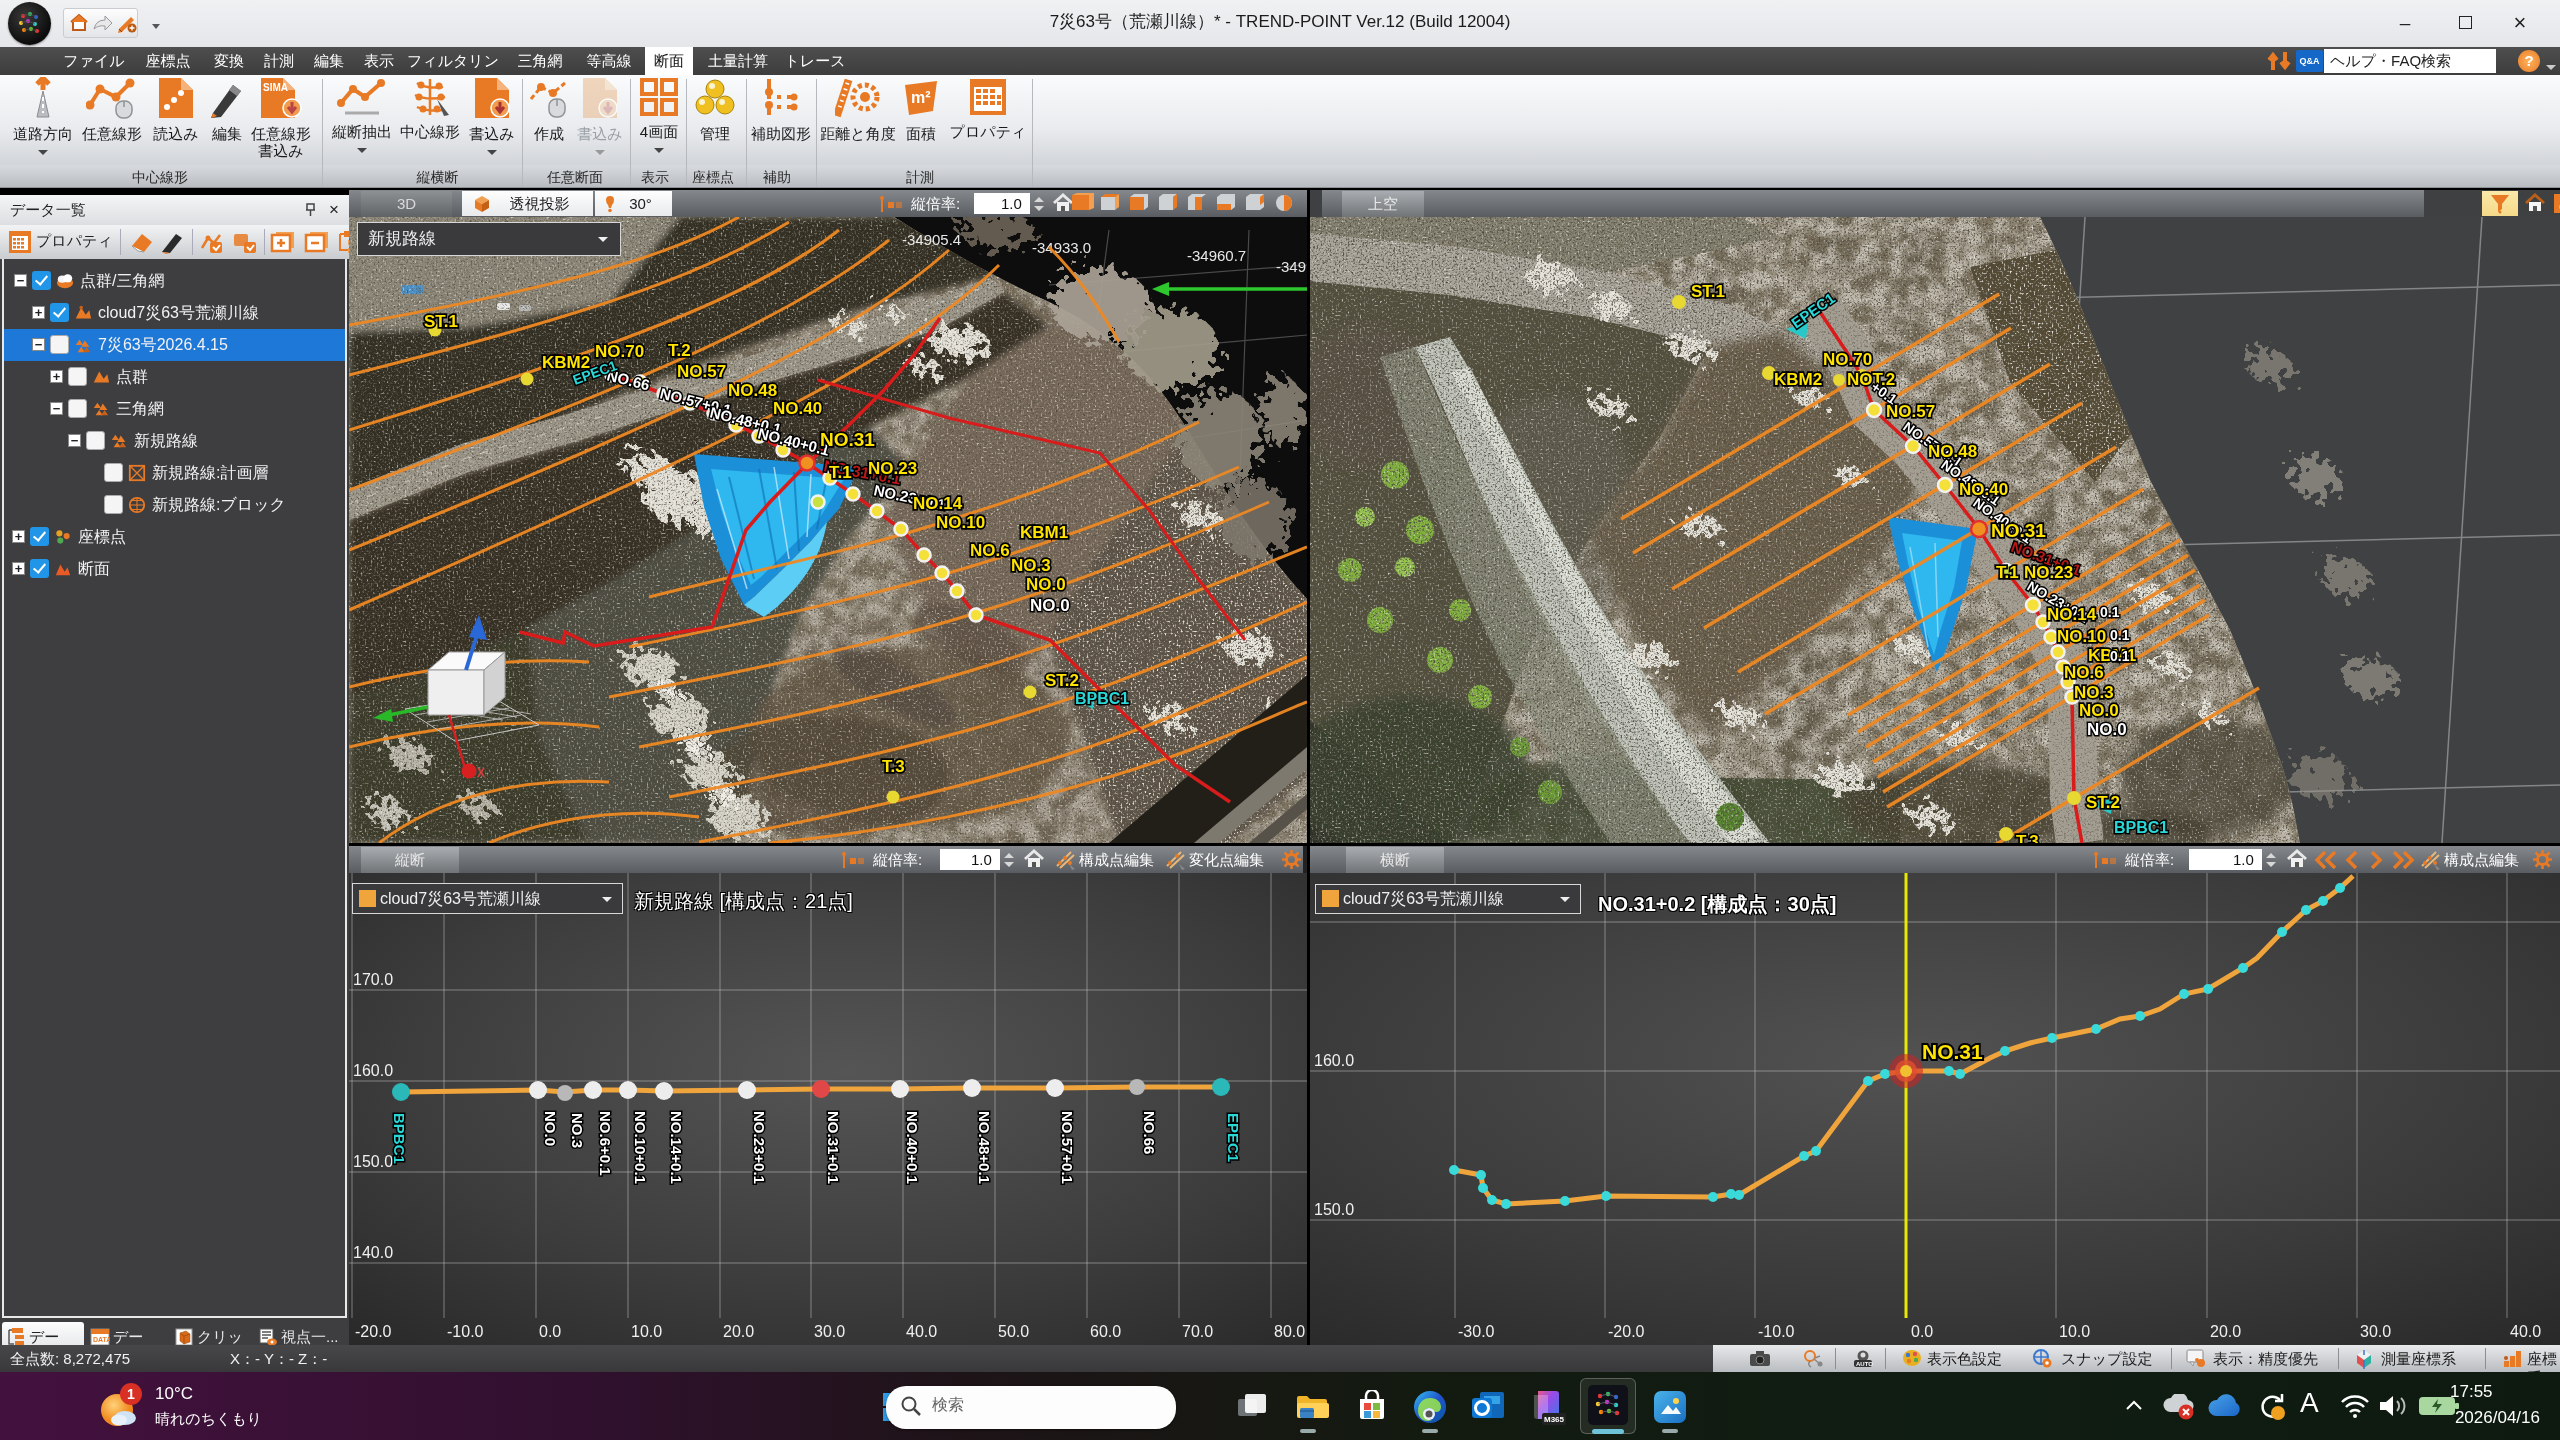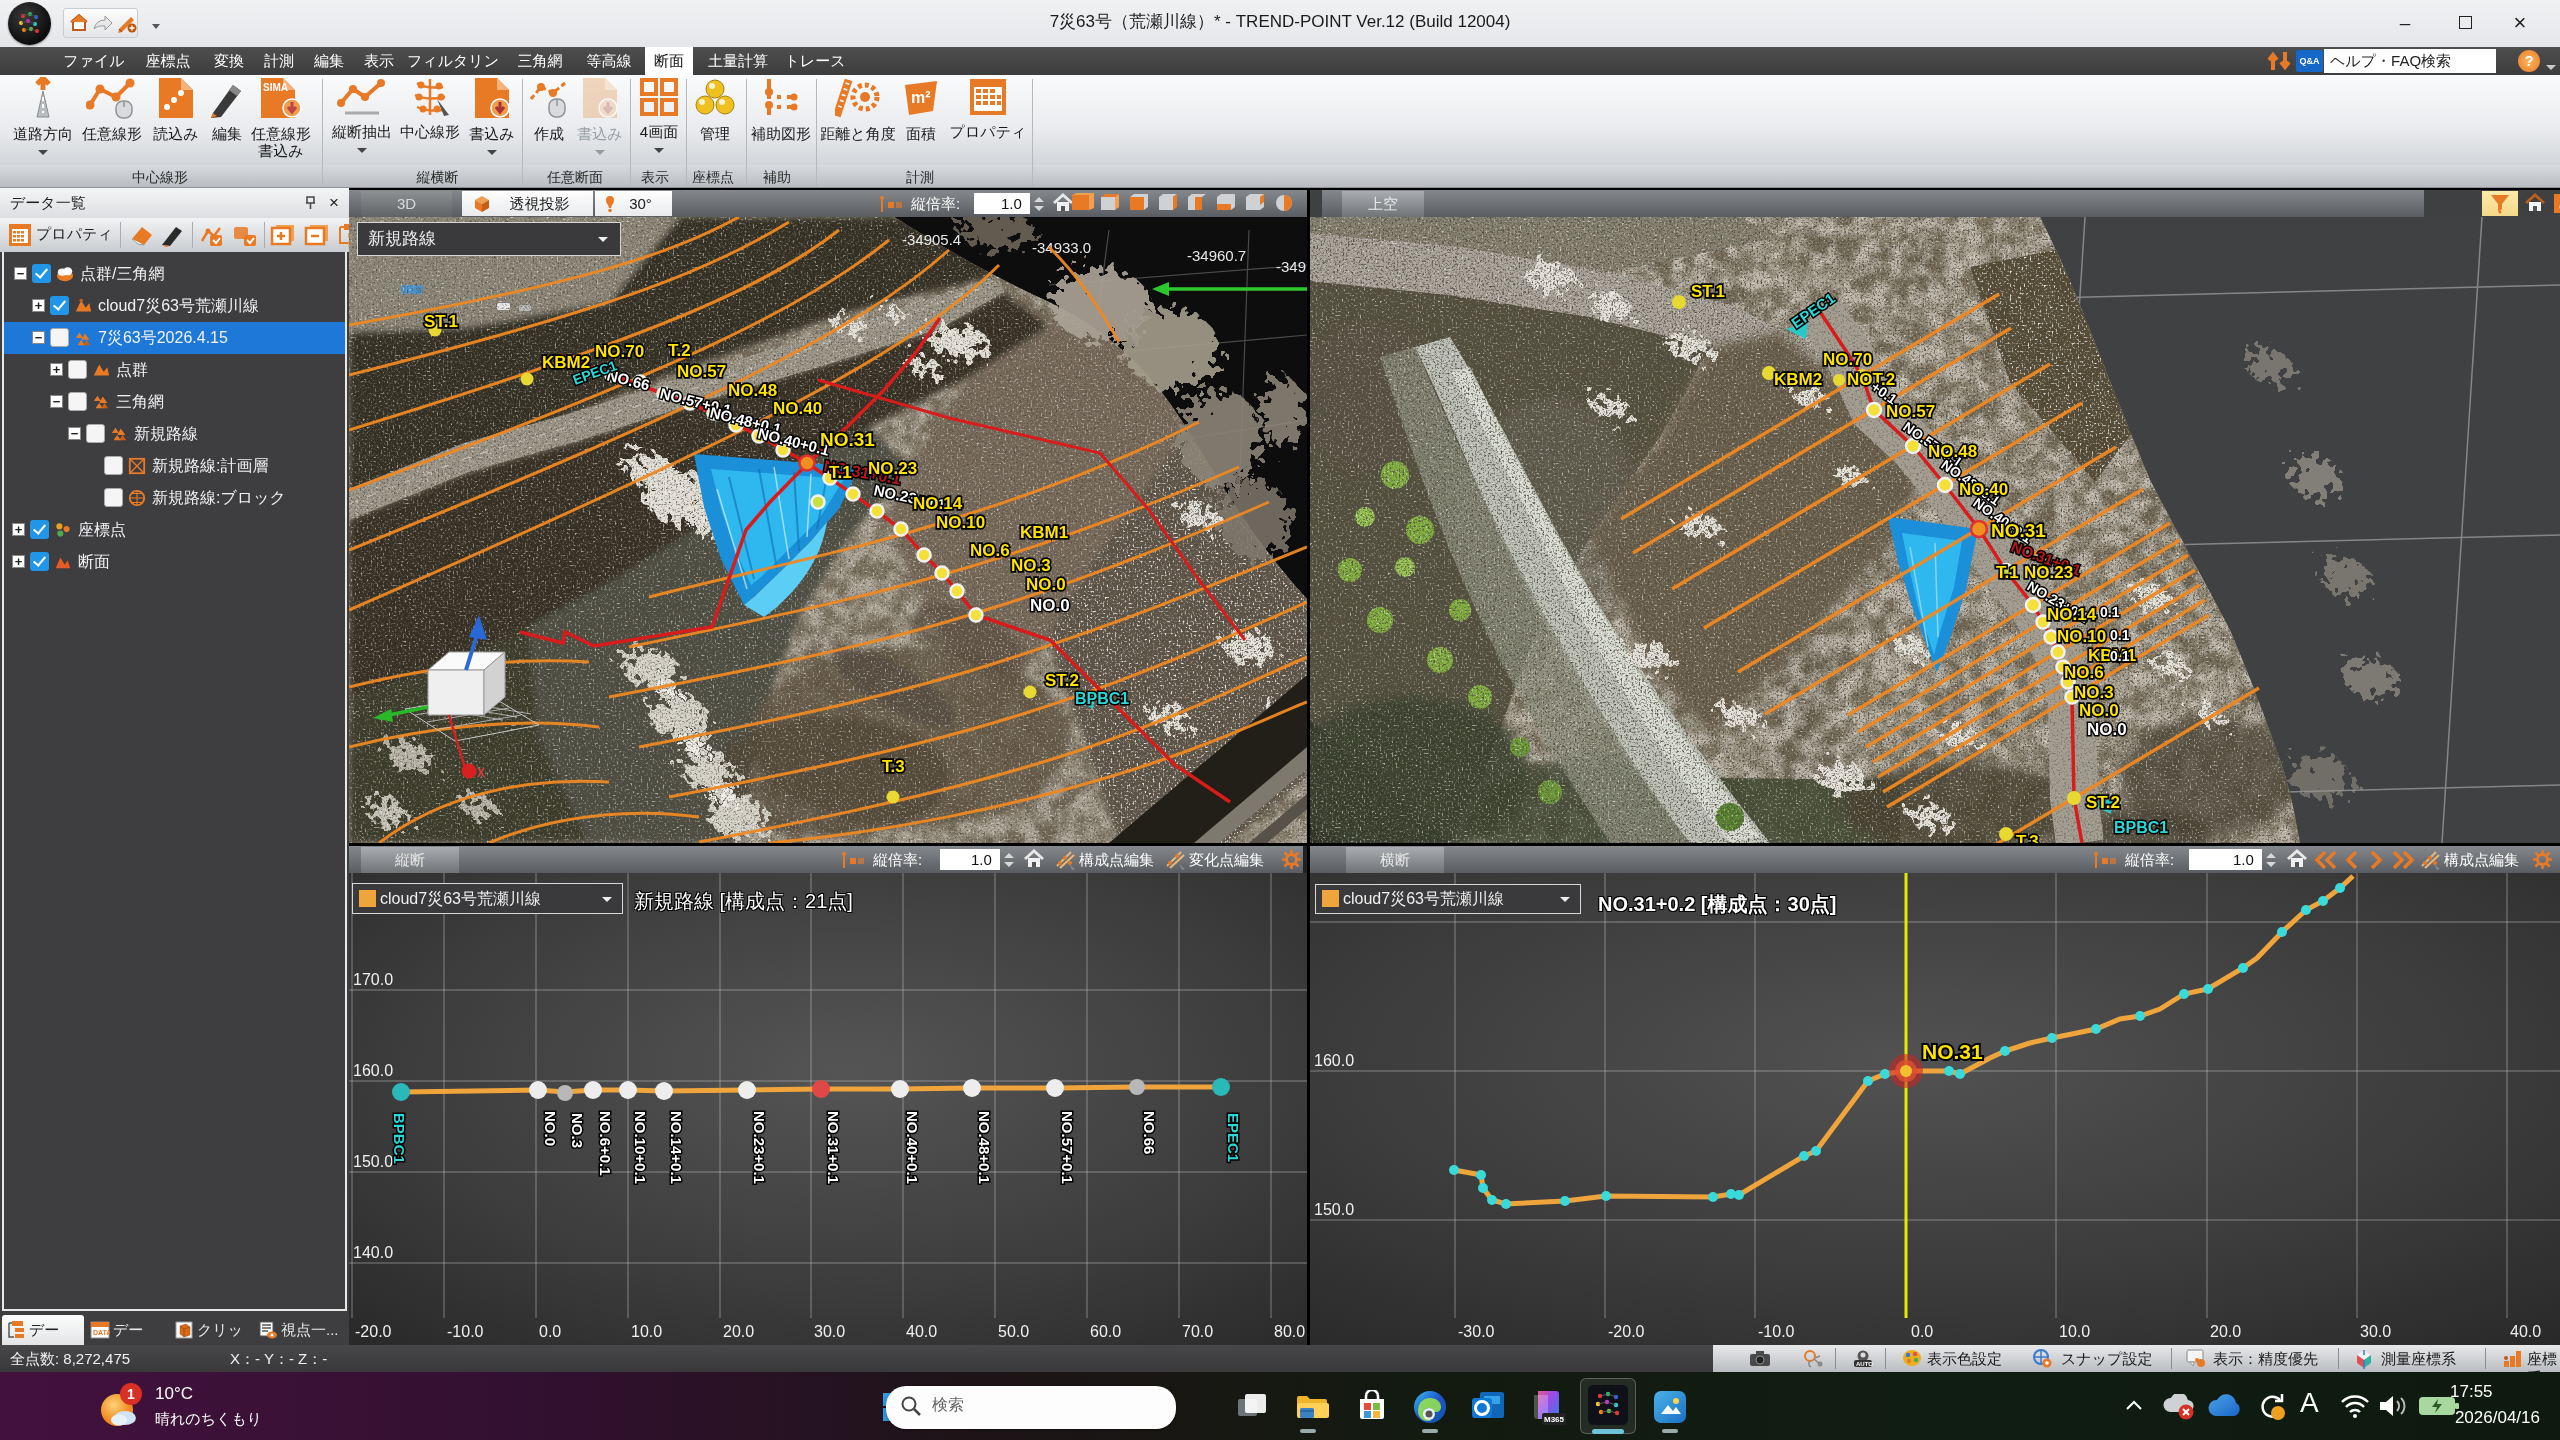--- a/index.html
+++ b/index.html
@@ -17,21 +17,21 @@
 #ribbon{left:0;top:75px;width:2560px;height:90px;background:linear-gradient(#fafbfc,#e9ebee 60%,#d2d5d9)}
 #groupstrip{left:0;top:165px;width:2560px;height:23px;background:linear-gradient(#d7dade,#b9bdc2);border-bottom:1px solid #8f9398}
 .gname{position:absolute;top:2px;height:20px;line-height:20px;font-size:14px;color:#2a2a2a;text-align:center}
 .gsep{position:absolute;top:-86px;width:1px;height:108px;background:#b5b8bc}
 .rbtn{position:absolute;top:2px;text-align:center;font-size:15px;color:#1a1a1a}
 .rbtn .ric{margin:0 auto}
 .rlabel{margin-top:3px;line-height:17px}
 .dgray{color:#9aa0a6}
 .caret{display:inline-block;width:0;height:0;border-left:5px solid transparent;border-right:5px solid transparent;border-top:5px solid #444;vertical-align:middle}
 
-#lpanel{left:0;top:188px;width:349px;height:1157px;background:#3e3e3e}
+#lpanel{left:0;top:195px;width:349px;height:1157px;background:#3e3e3e}
 #lp-head{left:0;top:0;width:349px;height:30px;background:linear-gradient(#f4f5f6,#dcdee1);color:#222;font-size:15px;line-height:30px;padding-left:10px}
 #lp-tools{left:0;top:30px;width:349px;height:34px;background:linear-gradient(#f2f3f4,#c9ccd0)}
 #lp-tree{left:2px;top:64px;width:345px;height:1059px;background:#3e3e40;border:2px solid #e8e8e8;border-top:none;overflow:hidden}
 .trow{position:absolute;left:0;width:341px;height:32px;color:#f2f2f2;font-size:16px;line-height:32px}
 .trow-sel{background:#1e78d7}
 .pm{position:absolute;top:9px;width:13px;height:13px;background:#fff;border:1px solid #888;color:#222;font-size:13px;line-height:11px;text-align:center;font-weight:bold}
 .chk{position:absolute;top:6px;width:19px;height:19px;background:#2196e8;border-radius:3px}
 .chk:after{content:"";position:absolute;left:6px;top:2px;width:5px;height:10px;border:solid #fff;border-width:0 2.5px 2.5px 0;transform:rotate(40deg)}
 .unchk{position:absolute;top:6px;width:19px;height:19px;background:#f5f5f5;border-radius:3px;border:1px solid #aaa}
 .ticon{position:absolute;top:7px;width:18px;height:18px}

